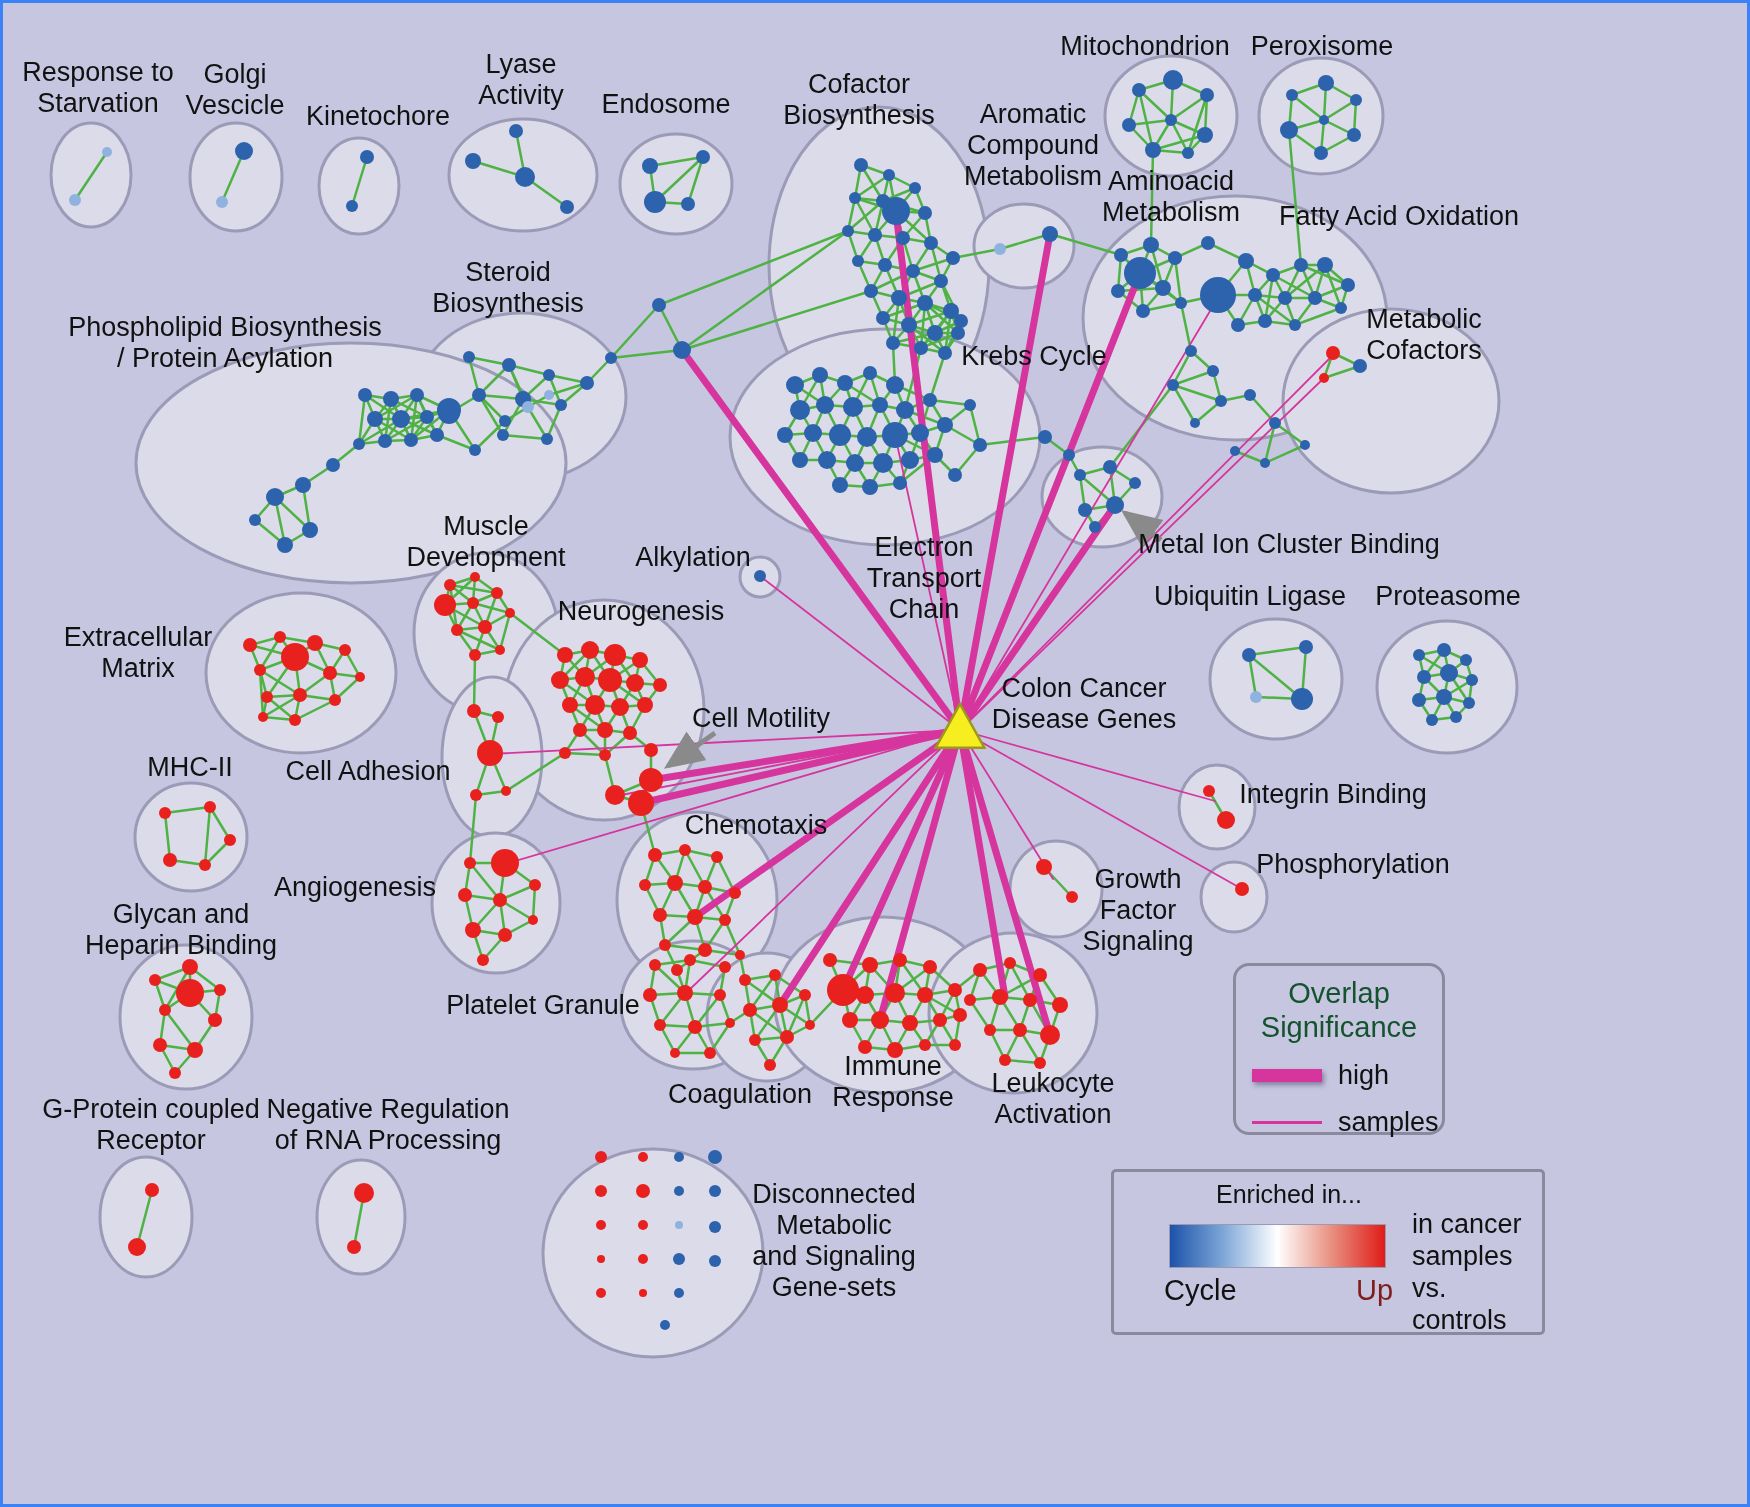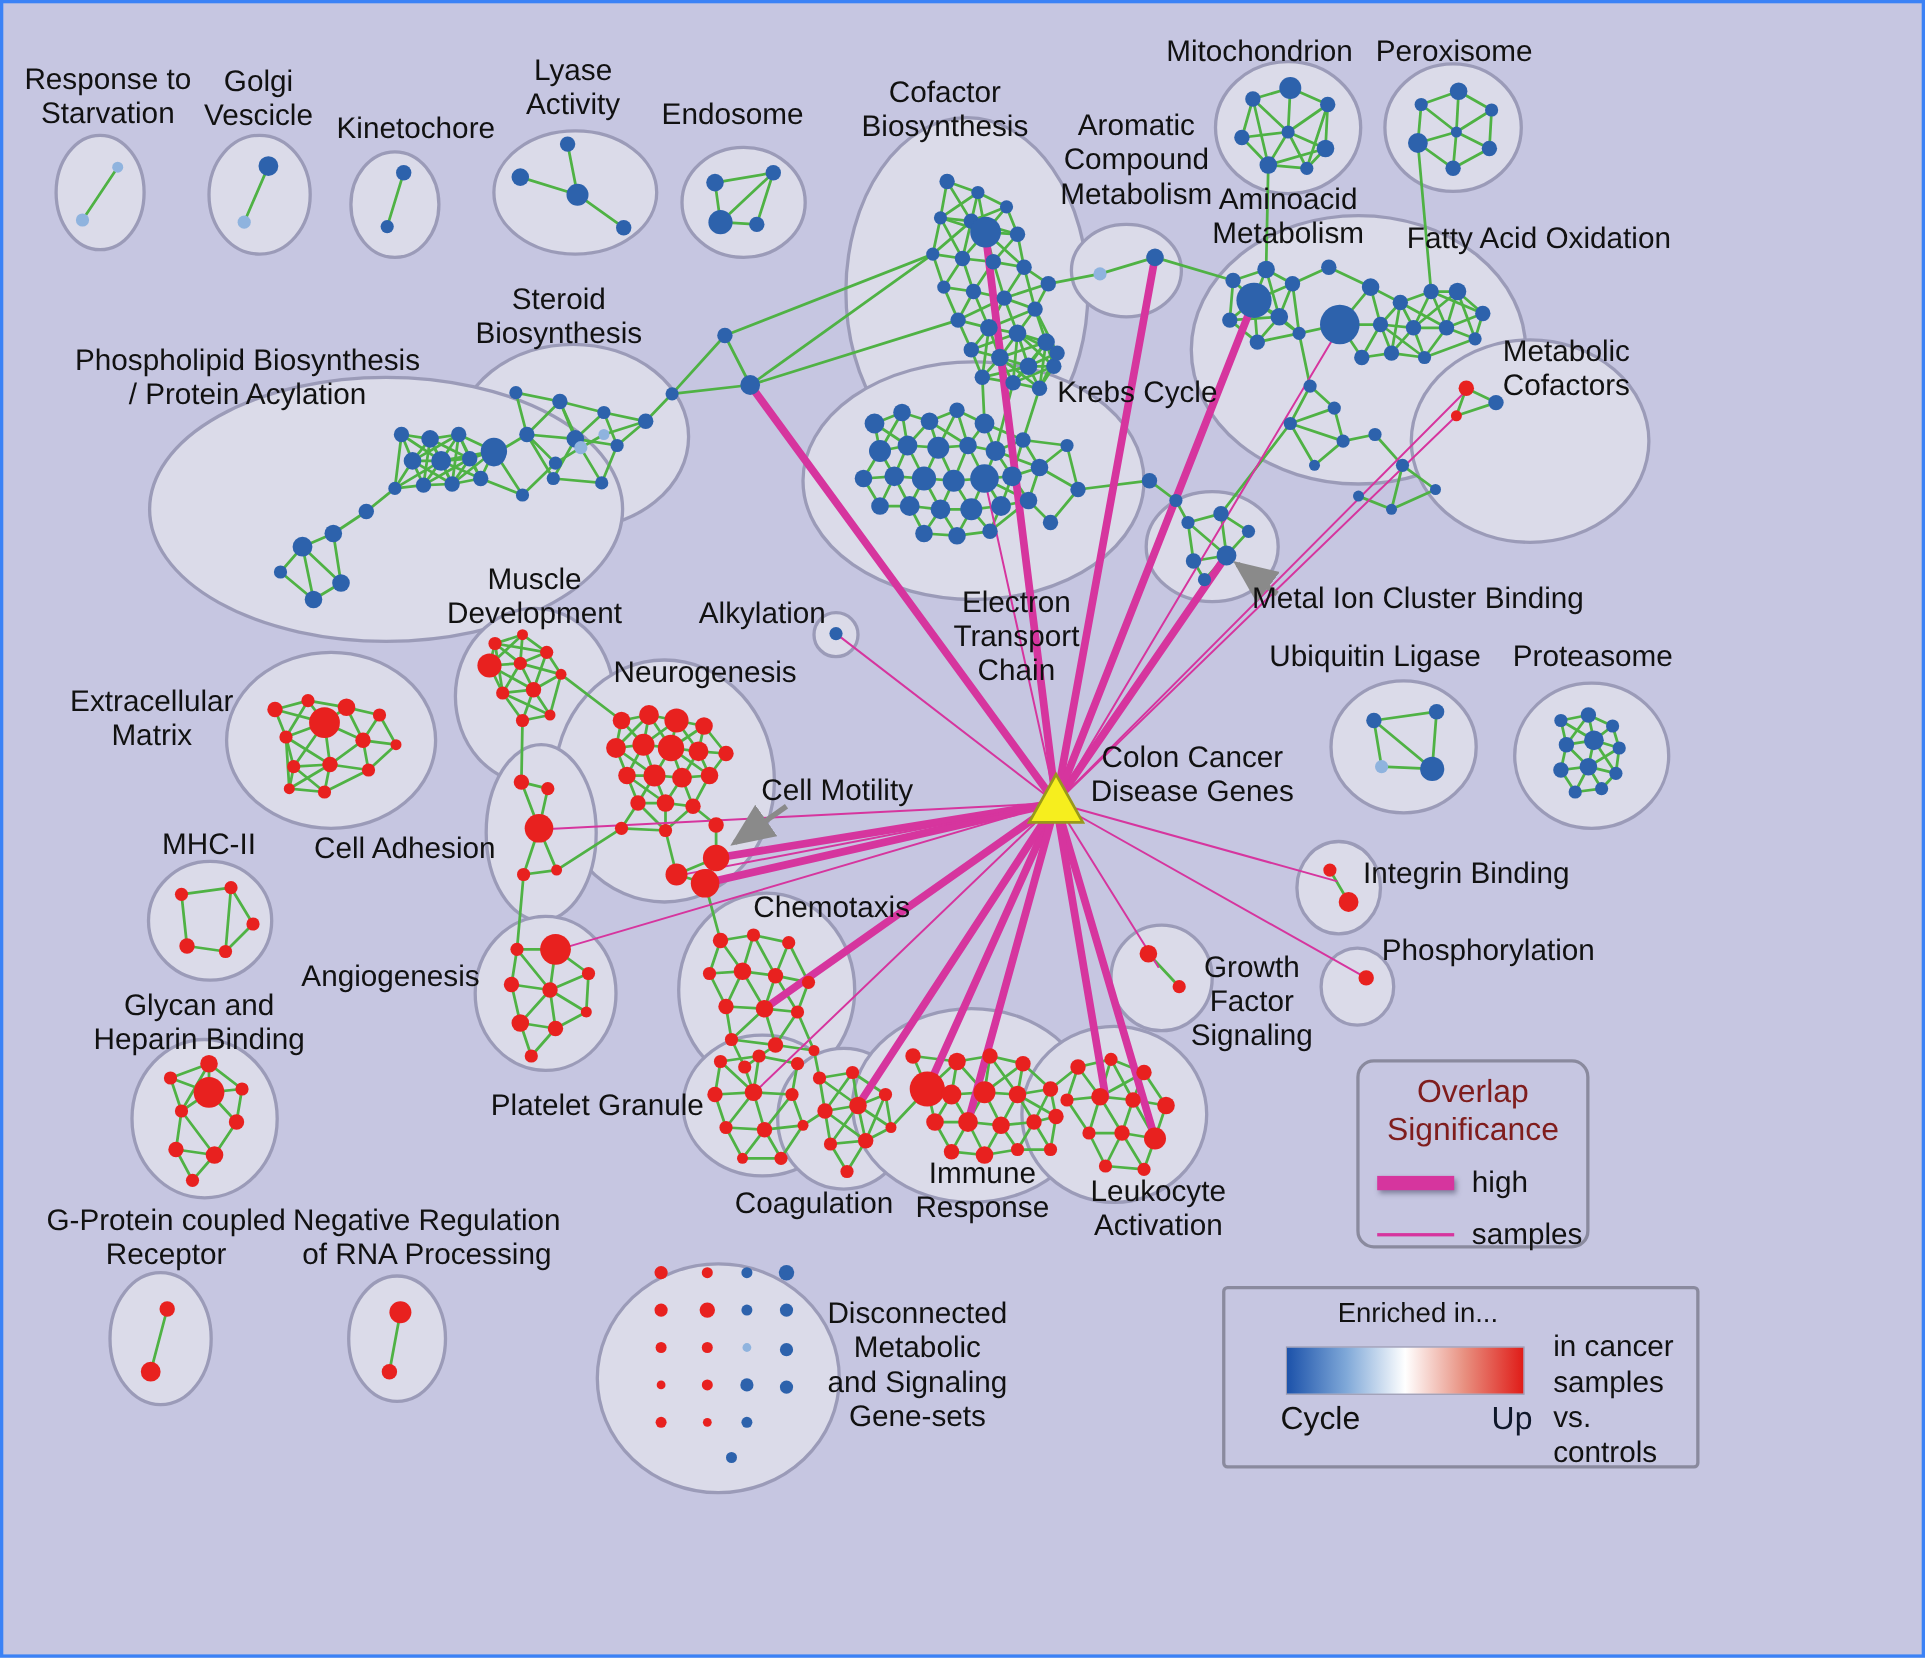--- a/index.html
+++ b/index.html
@@ -11,33 +11,33 @@
     box-sizing:border-box;
     font-family:"Liberation Sans",sans-serif;
     overflow:hidden;
   }
   .stage svg{position:absolute;left:0;top:0;}
   svg text{font-family:"Liberation Sans",sans-serif;}
   .legend-overlap{
     position:absolute;left:1230px;top:960px;width:212px;height:172px;
     border:3px solid #8a8a9e;border-radius:16px;box-sizing:border-box;
   }
-  .legend-overlap .title{text-align:center;font-size:29px;line-height:34px;margin-top:10px;color:#7f1d1d;}
+  .legend-overlap .title{text-align:center;font-size:29px;line-height:34px;margin-top:10px;color:#14532d;}
   .lrow{display:flex;align-items:center;margin:16px 0 0 16px;gap:16px;}
   .swatch-high{width:70px;height:13px;box-shadow:2px 3px 5px rgba(60,60,90,.5);}
   .swatch-mod{width:70px;height:3px;}
   .lrow span{font-size:27px;color:#111;}
   .legend-enriched{
     position:absolute;left:1108px;top:1166px;width:434px;height:166px;
     border:3px solid #8a8a9e;border-radius:5px;box-sizing:border-box;
   }
   .le-title{position:absolute;left:40px;top:8px;width:270px;text-align:center;font-size:25px;color:#111;}
   .le-grad{position:absolute;left:55px;top:52px;width:215px;height:42px;border:1px solid #9a9ab0;}
   .le-down{position:absolute;left:50px;top:102px;font-size:29px;color:#111;}
-  .le-up{position:absolute;left:242px;top:102px;font-size:29px;color:#0f172a;}
+  .le-up{position:absolute;left:242px;top:102px;font-size:29px;color:#7f1d1d;}
   .le-note{position:absolute;left:298px;top:36px;width:134px;text-align:left;font-size:27px;line-height:32px;color:#111;}
 </style>
 </head>
 <body>
 
 <div class="stage">
 
   <svg width="1750" height="1507" viewBox="0 0 1750 1507">
     <defs>
       <marker id="arrowhead" markerWidth="9" markerHeight="8" refX="7" refY="3.5" orient="auto">

